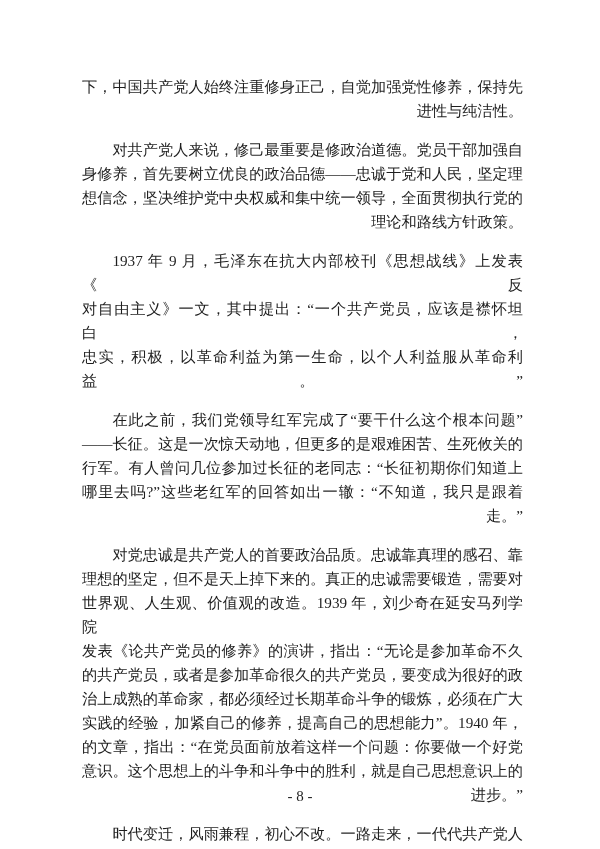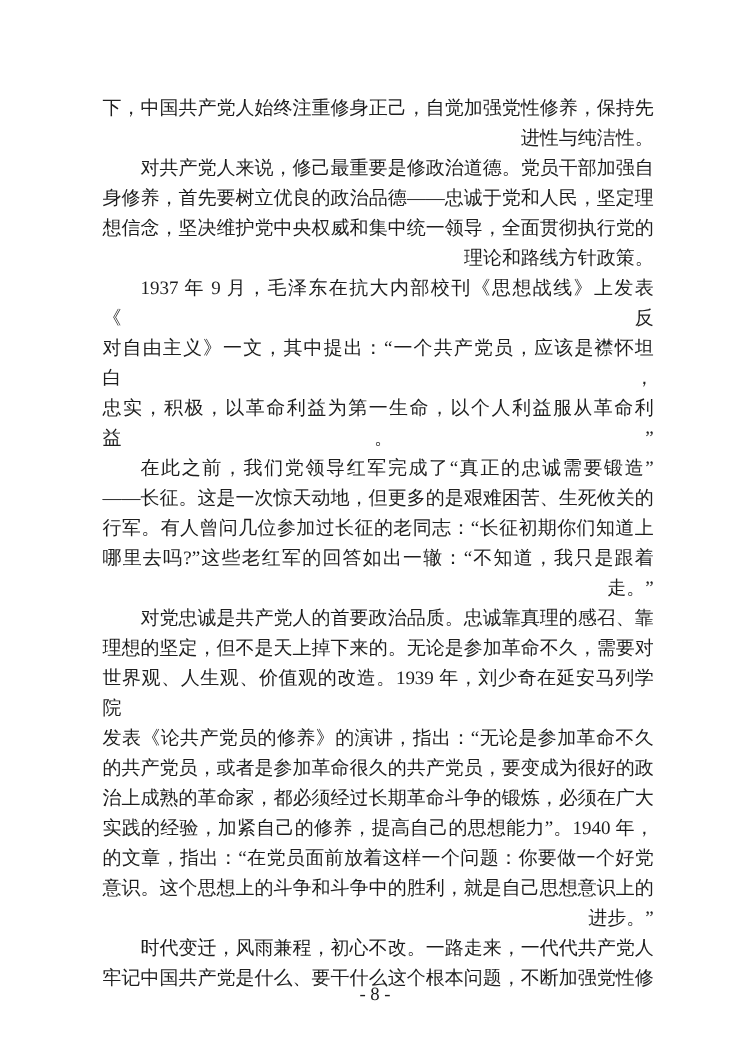--- a/index.html
+++ b/index.html
@@ -32,20 +32,21 @@
     white-space: normal;
   }
   
   .ln.end {
     text-align: right;
     text-align-last: auto;
   }
   
   .ln.ind {
     text-indent: 2em;
+    margin-top: 15px;
   }
   .page-footer {
     position: absolute;
     left: 0;
     top: 784px;
     width: 600px;
     text-align: center;
     font-size: 15px;
     line-height: 24px;
     color: #1e1e1e;
@@ -58,27 +59,27 @@
   <div class="text-block">
     <div class="ln">下，中国共产党人始终注重修身正己，自觉加强党性修养，保持先</div>
     <div class="ln end">进性与纯洁性。</div>
     <div class="ln ind">对共产党人来说，修己最重要是修政治道德。党员干部加强自</div>
     <div class="ln">身修养，首先要树立优良的政治品德——忠诚于党和人民，坚定理</div>
     <div class="ln">想信念，坚决维护党中央权威和集中统一领导，全面贯彻执行党的</div>
     <div class="ln end">理论和路线方针政策。</div>
     <div class="ln ind">1937 年 9 月，毛泽东在抗大内部校刊《思想战线》上发表《反</div>
     <div class="ln">对自由主义》一文，其中提出：“一个共产党员，应该是襟怀坦白，</div>
     <div class="ln">忠实，积极，以革命利益为第一生命，以个人利益服从革命利益。”</div>
-    <div class="ln ind">在此之前，我们党领导红军完成了“真正的忠诚需要锻造”</div>
+    <div class="ln ind">在此之前，我们党领导红军完成了“要干什么这个根本问题”</div>
     <div class="ln">——长征。这是一次惊天动地，但更多的是艰难困苦、生死攸关的</div>
     <div class="ln">行军。有人曾问几位参加过长征的老同志：“长征初期你们知道上</div>
     <div class="ln">哪里去吗?”这些老红军的回答如出一辙：“不知道，我只是跟着</div>
     <div class="ln end">走。”</div>
     <div class="ln ind">对党忠诚是共产党人的首要政治品质。忠诚靠真理的感召、靠</div>
-    <div class="ln">理想的坚定，但不是天上掉下来的。无论是参加革命不久，需要对</div>
+    <div class="ln">理想的坚定，但不是天上掉下来的。真正的忠诚需要锻造，需要对</div>
     <div class="ln">世界观、人生观、价值观的改造。1939 年，刘少奇在延安马列学院</div>
     <div class="ln">发表《论共产党员的修养》的演讲，指出：“无论是参加革命不久</div>
     <div class="ln">的共产党员，或者是参加革命很久的共产党员，要变成为很好的政</div>
     <div class="ln">治上成熟的革命家，都必须经过长期革命斗争的锻炼，必须在广大</div>
     <div class="ln">实践的经验，加紧自己的修养，提高自己的思想能力”。1940 年，</div>
     <div class="ln">的文章，指出：“在党员面前放着这样一个问题：你要做一个好党</div>
     <div class="ln">意识。这个思想上的斗争和斗争中的胜利，就是自己思想意识上的</div>
     <div class="ln end">进步。”</div>
     <div class="ln ind">时代变迁，风雨兼程，初心不改。一路走来，一代代共产党人</div>
     <div class="ln">牢记中国共产党是什么、要干什么这个根本问题，不断加强党性修</div>

